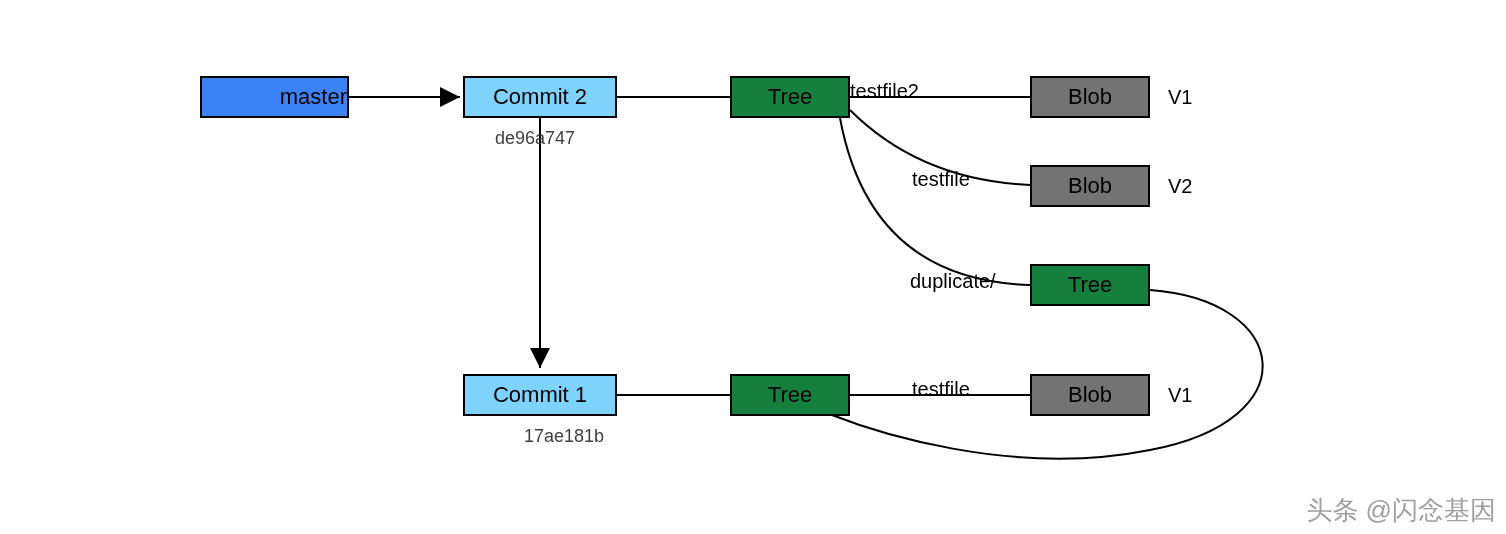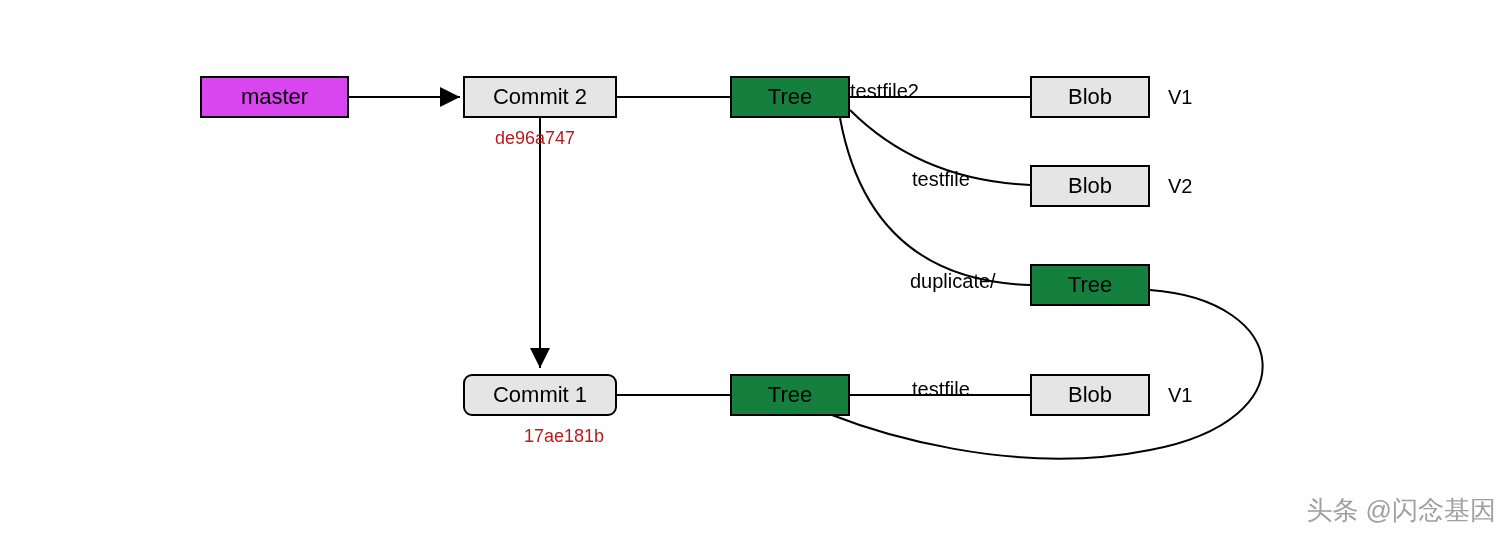--- a/index.html
+++ b/index.html
@@ -14,34 +14,34 @@
   }
   .box {
     position: absolute;
     border: 2px solid #000;
     display: flex;
     align-items: center;
     justify-content: center;
     font-size: 22px;
     box-sizing: border-box;
   }
-  .purple { background: #d946ef; }
-  .green  { background: #e5e5e5; }
+  .purple { background: #3b82f6; justify-content: flex-end; }
+  .green  { background: #7dd3fc; }
   .yellow { background: #15803d; }
-  .cyan   { background: #e5e5e5; }
+  .cyan   { background: #737373; }
   .label {
     position: absolute;
     font-size: 20px;
     color: #000;
     white-space: nowrap;
   }
   .hash {
     position: absolute;
     font-size: 18px;
-    color: #b91c1c;
+    color: #404040;
   }
   .watermark {
     position: absolute;
     right: 10px;
     bottom: 6px;
     font-size: 26px;
     color: #9f9f9f;
     font-family: "Microsoft YaHei", Arial, sans-serif;
   }
   svg.edges {
@@ -101,21 +101,21 @@
 
 <div class="box cyan" style="left:1030px; top:165px; width:120px; height:42px;">
   <span>Blob</span>
 </div>
 <div class="label" style="left:1168px; top:175px;text-align:center;">V2</div>
 
 <div class="box yellow" style="left:1030px; top:264px; width:120px; height:42px;">
   <span>Tree</span>
 </div>
 
-<div class="box green" style="left:463px; top:374px; width:154px; height:42px;border-radius:9px;">
+<div class="box green" style="left:463px; top:374px; width:154px; height:42px;">
   <span>Commit 1</span>
 </div>
 <div class="hash" style="left:497px; top:426px;margin-left:27px;">17ae181b</div>
 
 <div class="box yellow" style="left:730px; top:374px; width:120px; height:42px;">
   <span>Tree</span>
 </div>
 
 <div class="box cyan" style="left:1030px; top:374px; width:120px; height:42px;">
   <span>Blob</span>

